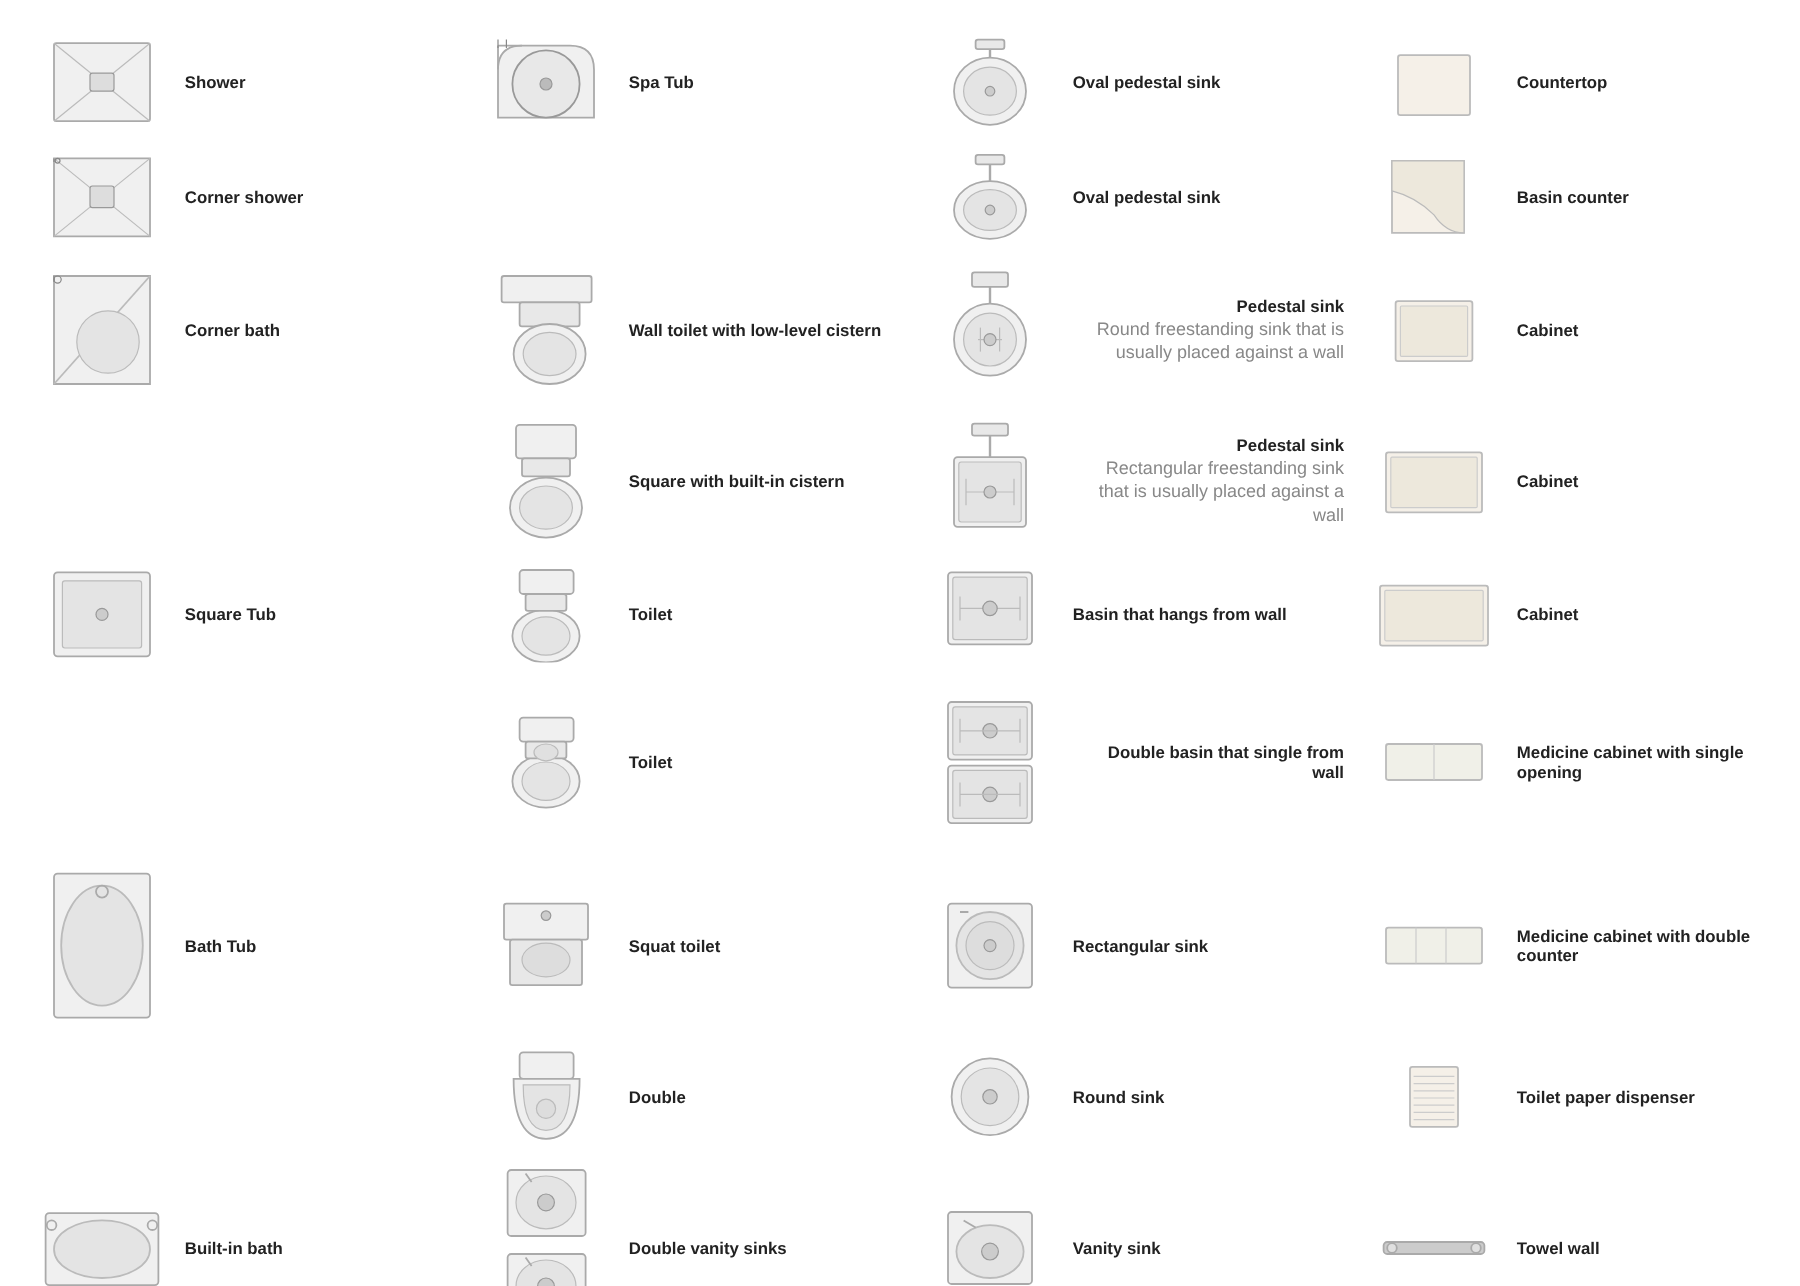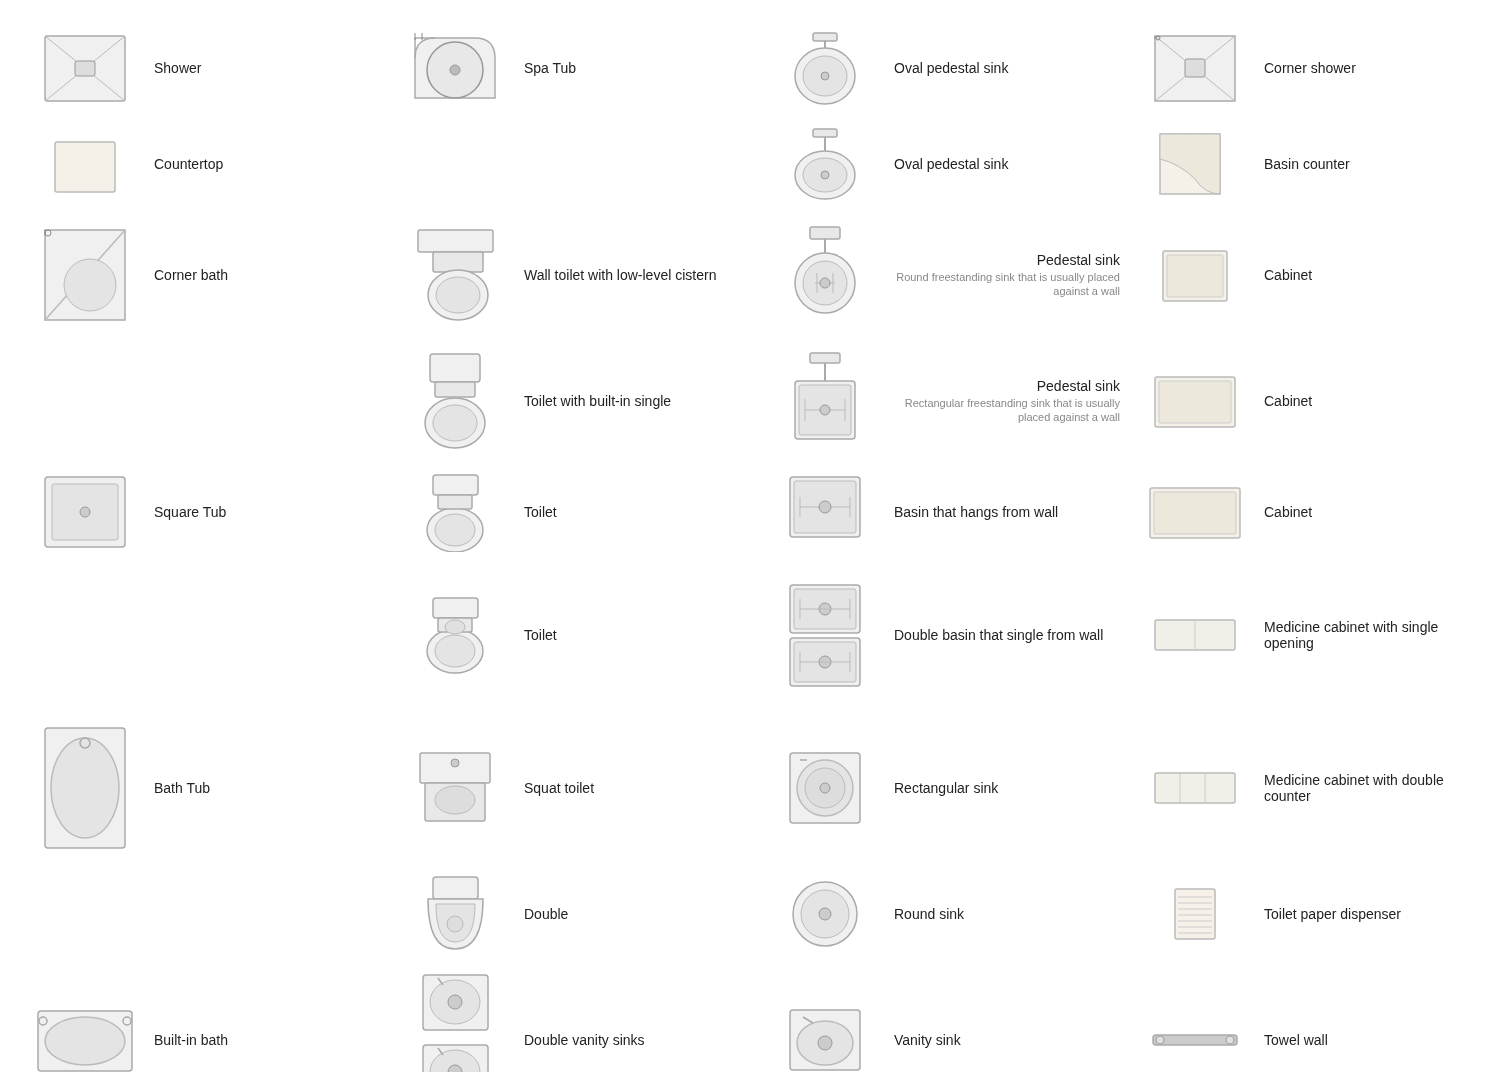--- a/index.html
+++ b/index.html
@@ -25,25 +25,25 @@
       min-height: 90px;
     }
     .item.tall { min-height: 120px; text-align: right; }
     .item.taller { min-height: 150px; }
     .item-label {
       display: flex;
       flex-direction: column;
     }
     .item-label .main {
       font-size: 14px;
-      font-weight: normal;
+      font-weight: bold;
       color: #222;
     }
     .item-label .sub {
-      font-size: 11px;
+      font-size: 15px;
       color: #888;
       margin-top: 2px;
       line-height: 1.3;
     }
     .icon-box {
       flex-shrink: 0;
       display: flex;
       align-items: center;
       justify-content: center;
       width: 110px;
@@ -98,42 +98,42 @@
         <line x1="40" y1="10" x2="40" y2="17" stroke="#aaa" stroke-width="2"></line>
       </svg>
     </div>
     <div class="item-label">
       <span class="main">Oval pedestal sink</span>
     </div>
   </div>
 
   <div class="item">
     <div class="icon-box">
+      <svg width="80" height="75" viewBox="0 0 80 75">
+        <rect x="10" y="15" width="60" height="50" rx="2" fill="#f5f0e8" stroke="#bbb" stroke-width="1.5"></rect>
+      </svg>
+    </div>
+    <div class="item-label">
+      <span class="main">Countertop</span>
+    </div>
+  </div>
+
+  <div class="item">
+    <div class="icon-box">
       <svg width="90" height="75" viewBox="0 0 90 75">
         <polygon points="5,5 85,5 85,70 5,70" fill="#f0f0f0" stroke="#aaa" stroke-width="1.5"></polygon>
         <line x1="85" y1="5" x2="5" y2="70" stroke="#bbb" stroke-width="1"></line>
         <line x1="5" y1="5" x2="85" y2="70" stroke="#bbb" stroke-width="1"></line>
         <rect x="35" y="28" width="20" height="18" rx="2" fill="#ddd" stroke="#999" stroke-width="1"></rect>
         <line x1="5" y1="5" x2="5" y2="8" stroke="#888" stroke-width="1"></line>
         <circle cx="8" cy="7" r="2" fill="none" stroke="#888" stroke-width="1"></circle>
       </svg>
     </div>
     <div class="item-label">
       <span class="main">Corner shower</span>
-    </div>
-  </div>
-
-  <div class="item">
-    <div class="icon-box">
-      <svg width="80" height="75" viewBox="0 0 80 75">
-        <rect x="10" y="15" width="60" height="50" rx="2" fill="#f5f0e8" stroke="#bbb" stroke-width="1.5"></rect>
-      </svg>
-    </div>
-    <div class="item-label">
-      <span class="main">Countertop</span>
     </div>
   </div>
 
   <div class="item"></div>
 
   <div class="item">
     <div class="icon-box">
       <svg width="80" height="75" viewBox="0 0 80 75">
         <rect x="28" y="2" width="24" height="8" rx="2" fill="#e8e8e8" stroke="#aaa" stroke-width="1.5"></rect>
         <ellipse cx="40" cy="48" rx="30" ry="24" fill="#f0f0f0" stroke="#aaa" stroke-width="1.5"></ellipse>
@@ -224,21 +224,21 @@
   <div class="item tall">
     <div class="icon-box tall">
       <svg width="80" height="100" viewBox="0 0 80 100">
         <rect x="15" y="3" width="50" height="28" rx="3" fill="#f0f0f0" stroke="#aaa" stroke-width="1.5"></rect>
         <ellipse cx="40" cy="72" rx="30" ry="25" fill="#f0f0f0" stroke="#aaa" stroke-width="1.5"></ellipse>
         <ellipse cx="40" cy="72" rx="22" ry="18" fill="#e4e4e4" stroke="#bbb" stroke-width="1"></ellipse>
         <rect x="20" y="31" width="40" height="15" rx="2" fill="#e8e8e8" stroke="#aaa" stroke-width="1.5"></rect>
       </svg>
     </div>
     <div class="item-label">
-      <span class="main">Toilet with built-in single</span>
+      <span class="main">Square with built-in cistern</span>
     </div>
   </div>
 
   <div class="item tall">
     <div class="icon-box tall">
       <svg width="80" height="100" viewBox="0 0 80 100">
         <rect x="25" y="2" width="30" height="10" rx="2" fill="#e8e8e8" stroke="#aaa" stroke-width="1.5"></rect>
         <rect x="10" y="30" width="60" height="58" rx="3" fill="#f0f0f0" stroke="#aaa" stroke-width="1.5"></rect>
         <rect x="14" y="34" width="52" height="50" rx="2" fill="#e4e4e4" stroke="#bbb" stroke-width="1"></rect>
         <line x1="20" y1="48" x2="20" y2="70" stroke="#bbb" stroke-width="1"></line>

